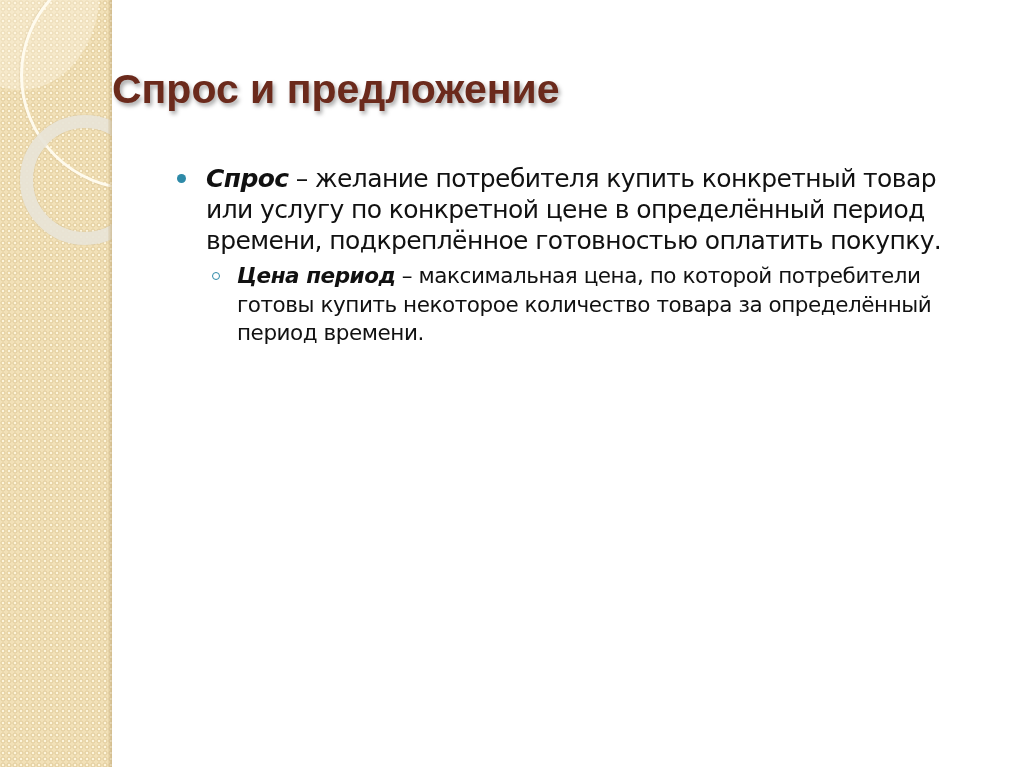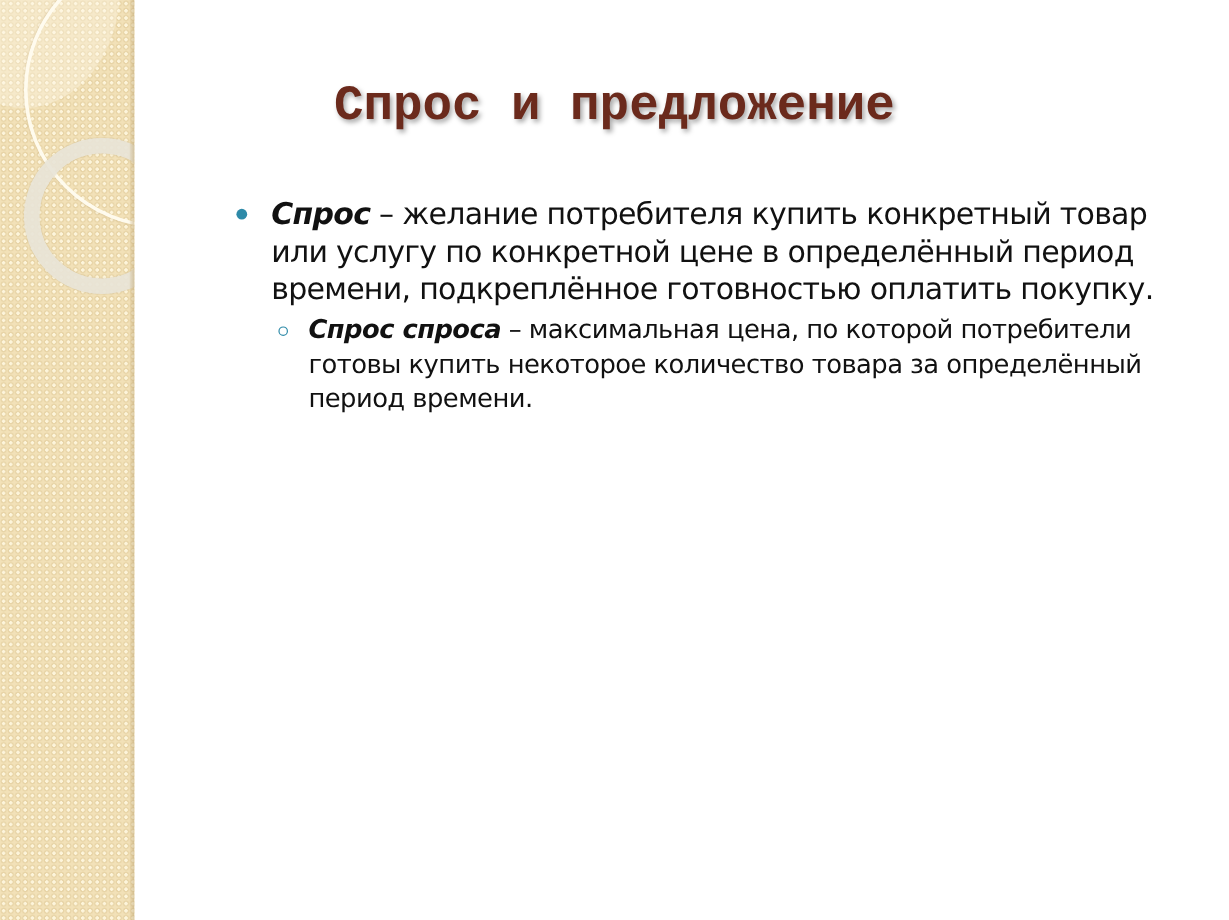--- a/index.html
+++ b/index.html
@@ -68,31 +68,31 @@
       border-radius: 50%;
       border: 13px solid rgba(232,228,215,0.92);
       box-sizing: border-box;
       box-shadow: 0 0 1px rgba(170,150,110,0.6), inset 0 0 1px rgba(170,150,110,0.6);
     }
     .title {
       position: absolute;
       left: 112px;
       top: 66px;
       width: 800px;
-      text-align: center;
-      font-family: Liberation Mono, monospace;
+      text-align: left;
+      font-family: Liberation Sans, sans-serif;
       font-weight: bold;
       font-size: 41px;
       color: #6b2a1c;
       text-shadow: 2px 3px 4px rgba(0,0,0,0.35);
       margin: 0;
     }
     .content {
       position: absolute;
-      left: 195px;
+      left: 175px;
       top: 163px;
       width: 800px;
       font-family: "DejaVu Sans", "Liberation Sans", sans-serif;
       color: #111111;
     }
     .lvl1 {
       position: relative;
       padding-left: 31px;
       font-size: 25px;
       line-height: 31px;
@@ -147,16 +147,16 @@
   <div class="content">
     <div class="lvl1">
       <span class="bullet"></span>
       <span class="term">Спрос</span><span> – желание потребителя купить конкретный товар или услугу по конкретной цене в определённый период времени, подкреплённое готовностью оплатить покупку.</span>
     </div>
 
 
 
     <div class="lvl2">
       <span class="bullet"></span>
-      <span class="term">Спрос спроса</span><span> – максимальная цена, по которой потребители готовы купить некоторое количество товара за определённый период времени.</span>
+      <span class="term">Цена период</span><span> – максимальная цена, по которой потребители готовы купить некоторое количество товара за определённый период времени.</span>
     </div>
   </div>
 </div>
 
 </body></html>

